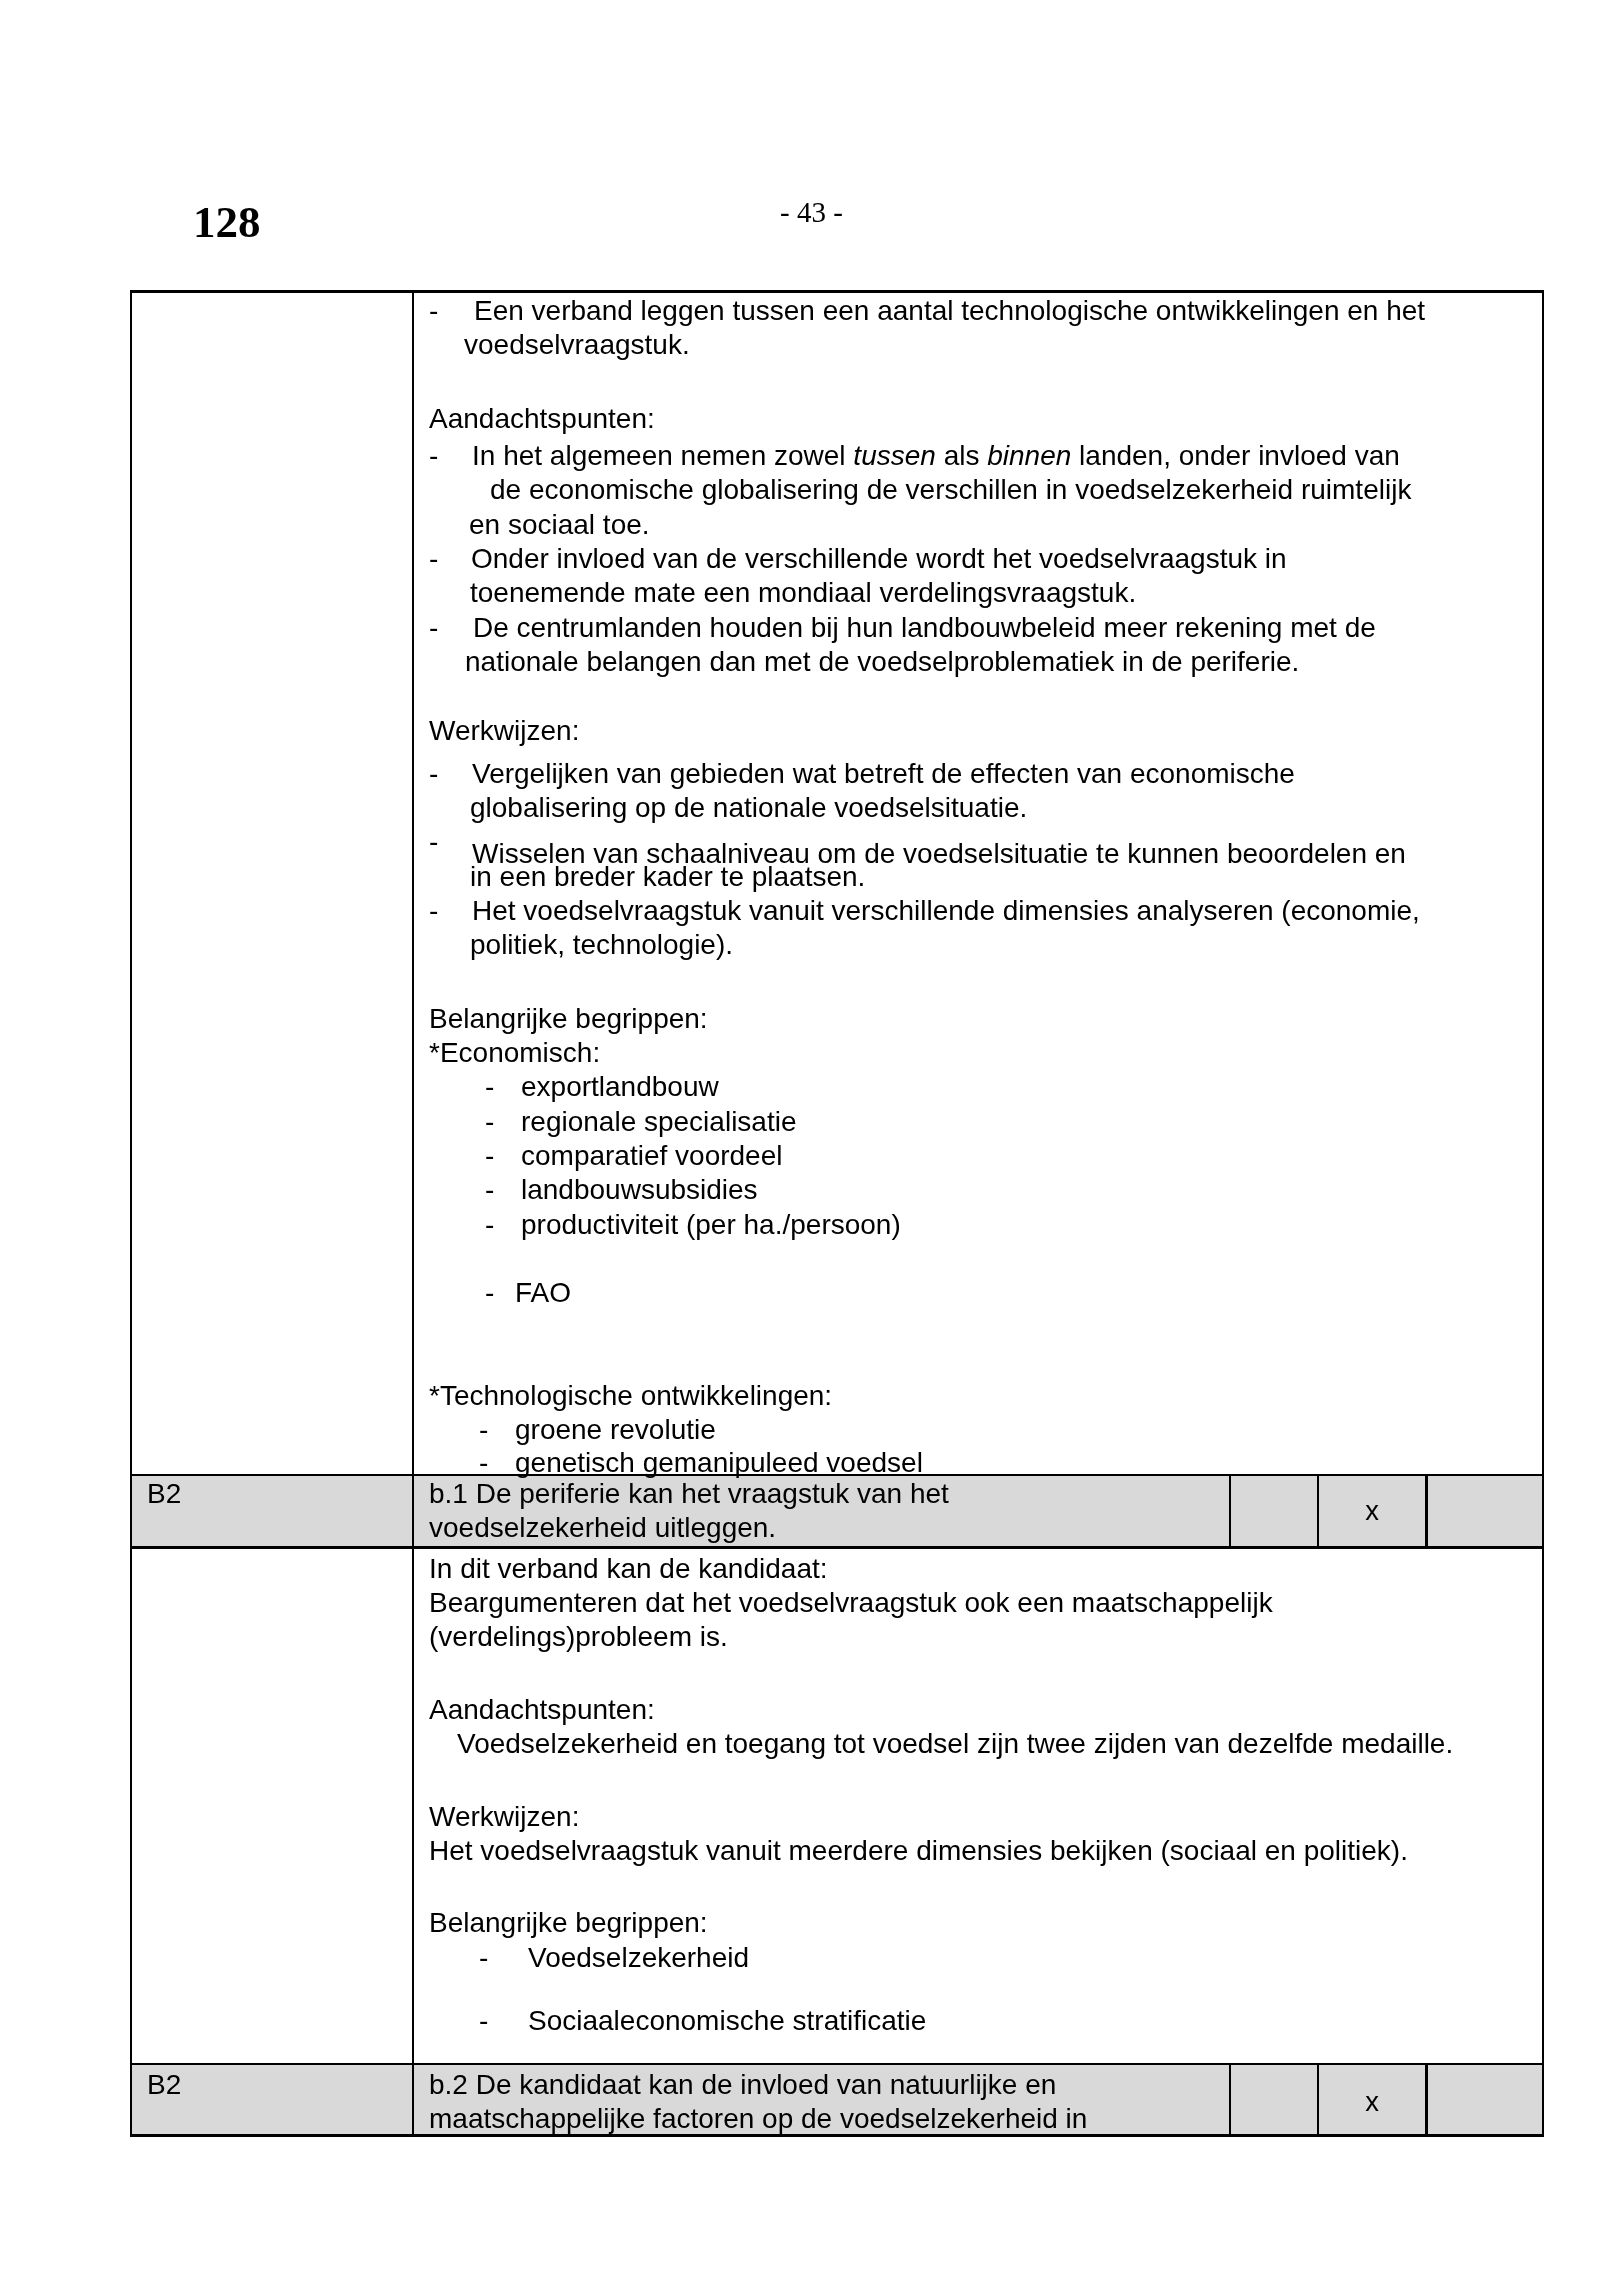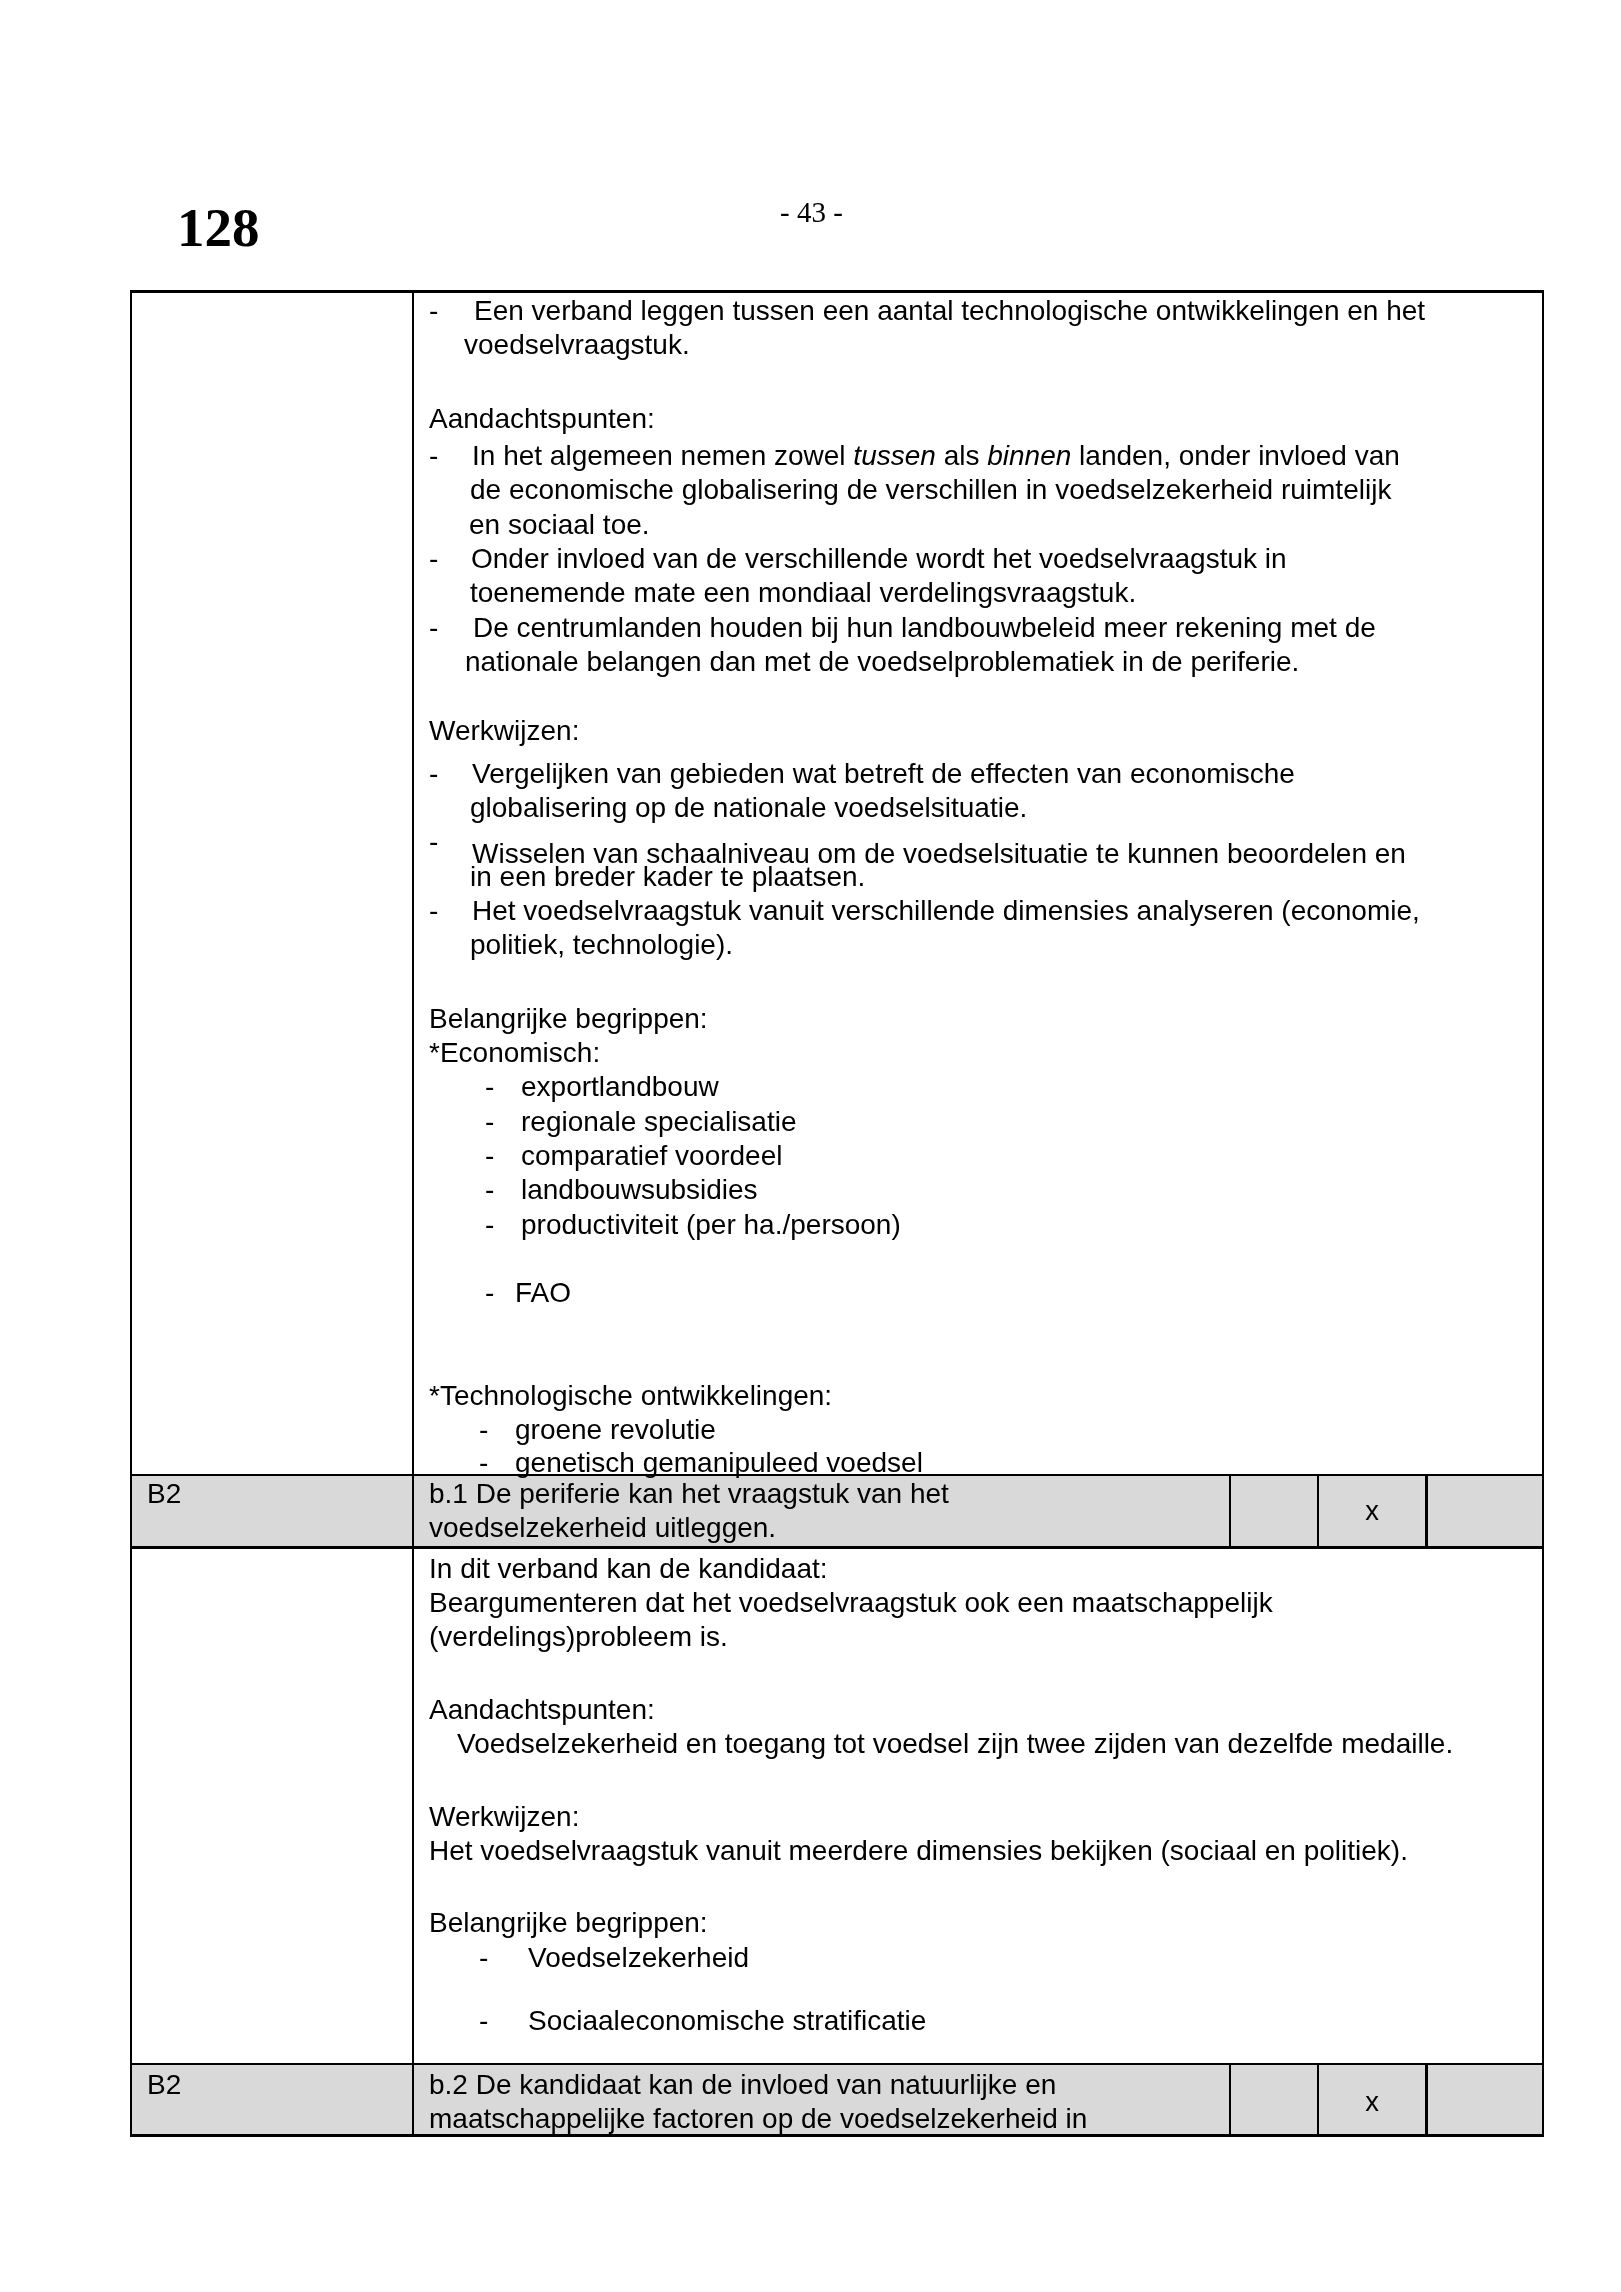--- a/index.html
+++ b/index.html
@@ -1,19 +1,19 @@
 <!DOCTYPE html>
 <html><head>
 <meta charset="utf-8">
 <style>
   html, body { margin:0; padding:0; background:#ffffff; }
   body { width:1621px; height:2293px; position:relative; overflow:hidden;
          font-family:"Liberation Sans", sans-serif; color:#000; }
   .abs { position:absolute; white-space:nowrap; }
-  .pagenum { left:177px; top:196px; font-family:"Liberation Serif", serif; font-weight:bold; font-size:55px; }
+  .pagenum { left:193px; top:196px; font-family:"Liberation Serif", serif; font-weight:bold; font-size:45px; }
   .pagehdr { left:780px; top:196px; font-family:"Liberation Serif", serif; font-size:29px; }
   .hline { position:absolute; background:#000; }
   .vline { position:absolute; background:#000; }
   .shade { position:absolute; background:#d9d9d9; }
   .t { position:absolute; white-space:nowrap; font-size:28px; line-height:34px; }
   .mark { position:absolute; font-size:27.4px; text-align:center; }
 </style>
 </head>
 <body>
 
@@ -45,21 +45,21 @@
 
 <div>
   <span class="t" style="left:429px;top:294px;">-</span>
   <span class="t" style="left:474px;top:294px;">Een verband leggen tussen een aantal technologische ontwikkelingen en het</span>
   <span class="t" style="left:464px;top:328px;">voedselvraagstuk.</span>
 
   <span class="t" style="left:429px;top:402px;">Aandachtspunten:</span>
 
   <span class="t" style="left:429px;top:439px;">-</span>
   <span class="t" style="left:472px;top:439px;"><span>In het algemeen nemen zowel </span><i>tussen</i><span> als </span><i>binnen</i><span> landen, onder invloed van</span></span>
-  <span class="t" style="left:470px;top:473px;">de economische globalisering de verschillen in voedselzekerheid ruimtelijk</span>
+  <span class="t" style="left:490px;top:473px;">de economische globalisering de verschillen in voedselzekerheid ruimtelijk</span>
   <span class="t" style="left:469px;top:508px;">en sociaal toe.</span>
 
   <span class="t" style="left:429px;top:542px;">-</span>
   <span class="t" style="left:471px;top:542px;">Onder invloed van de verschillende wordt het voedselvraagstuk in</span>
   <span class="t" style="left:470px;top:576px;">toenemende mate een mondiaal verdelingsvraagstuk.</span>
 
   <span class="t" style="left:429px;top:611px;">-</span>
   <span class="t" style="left:473px;top:611px;">De centrumlanden houden bij hun landbouwbeleid meer rekening met de</span>
   <span class="t" style="left:465px;top:645px;">nationale belangen dan met de voedselproblematiek in de periferie.</span>
 

